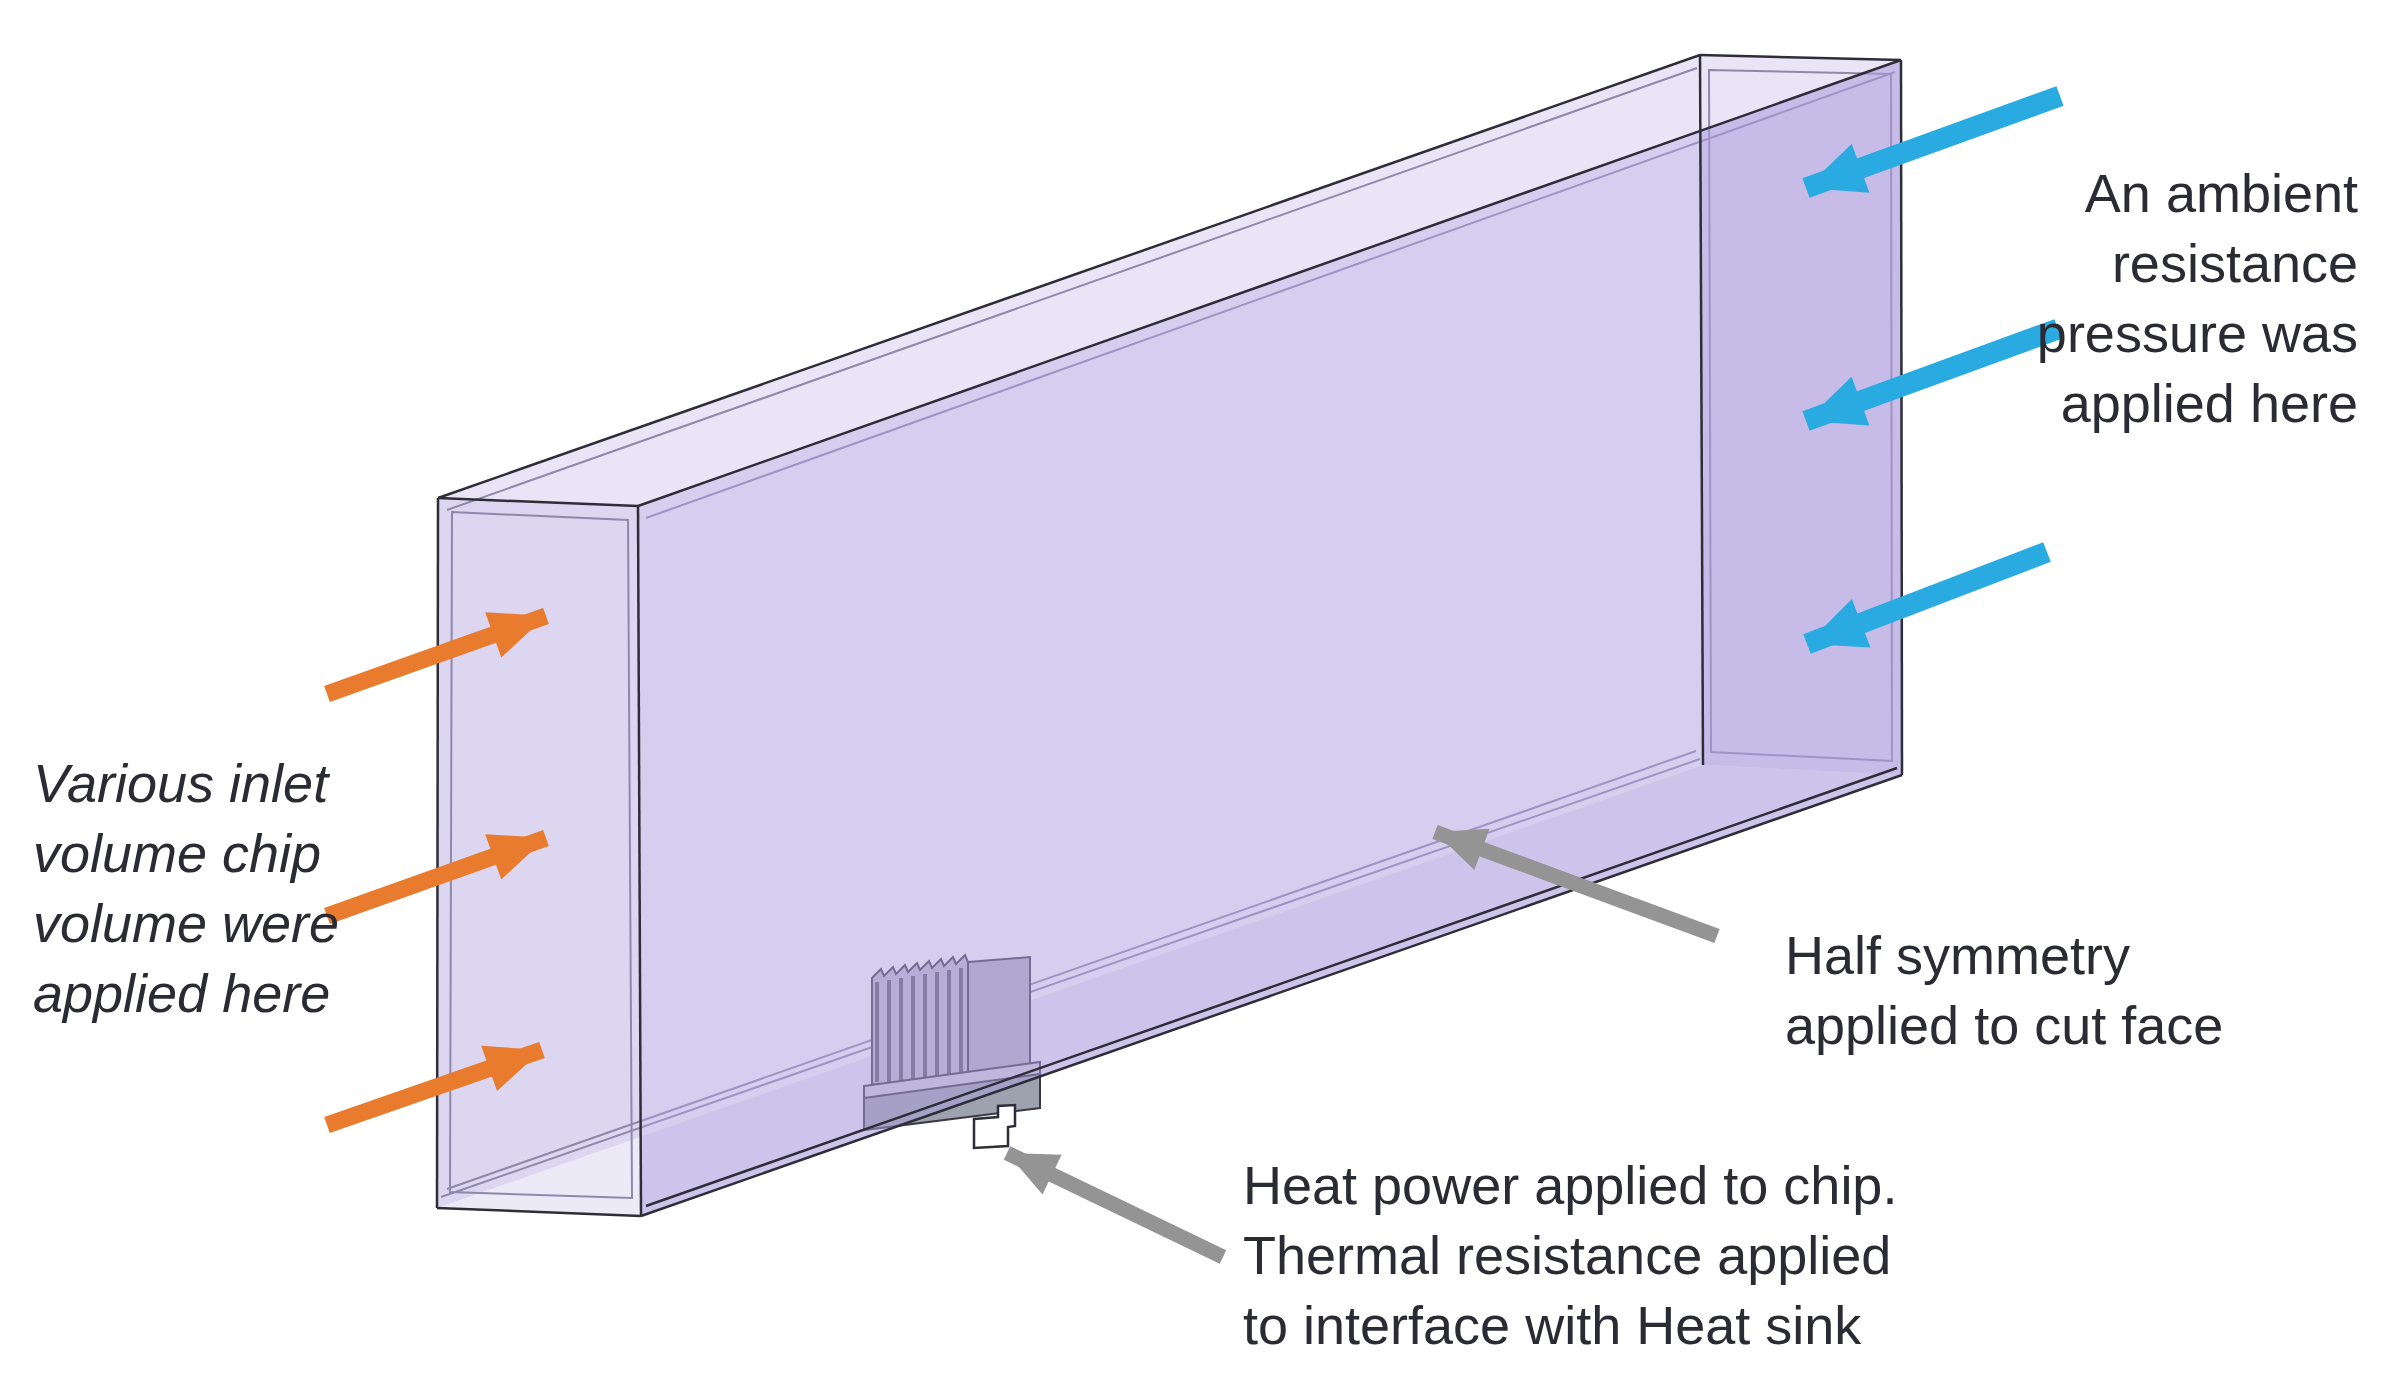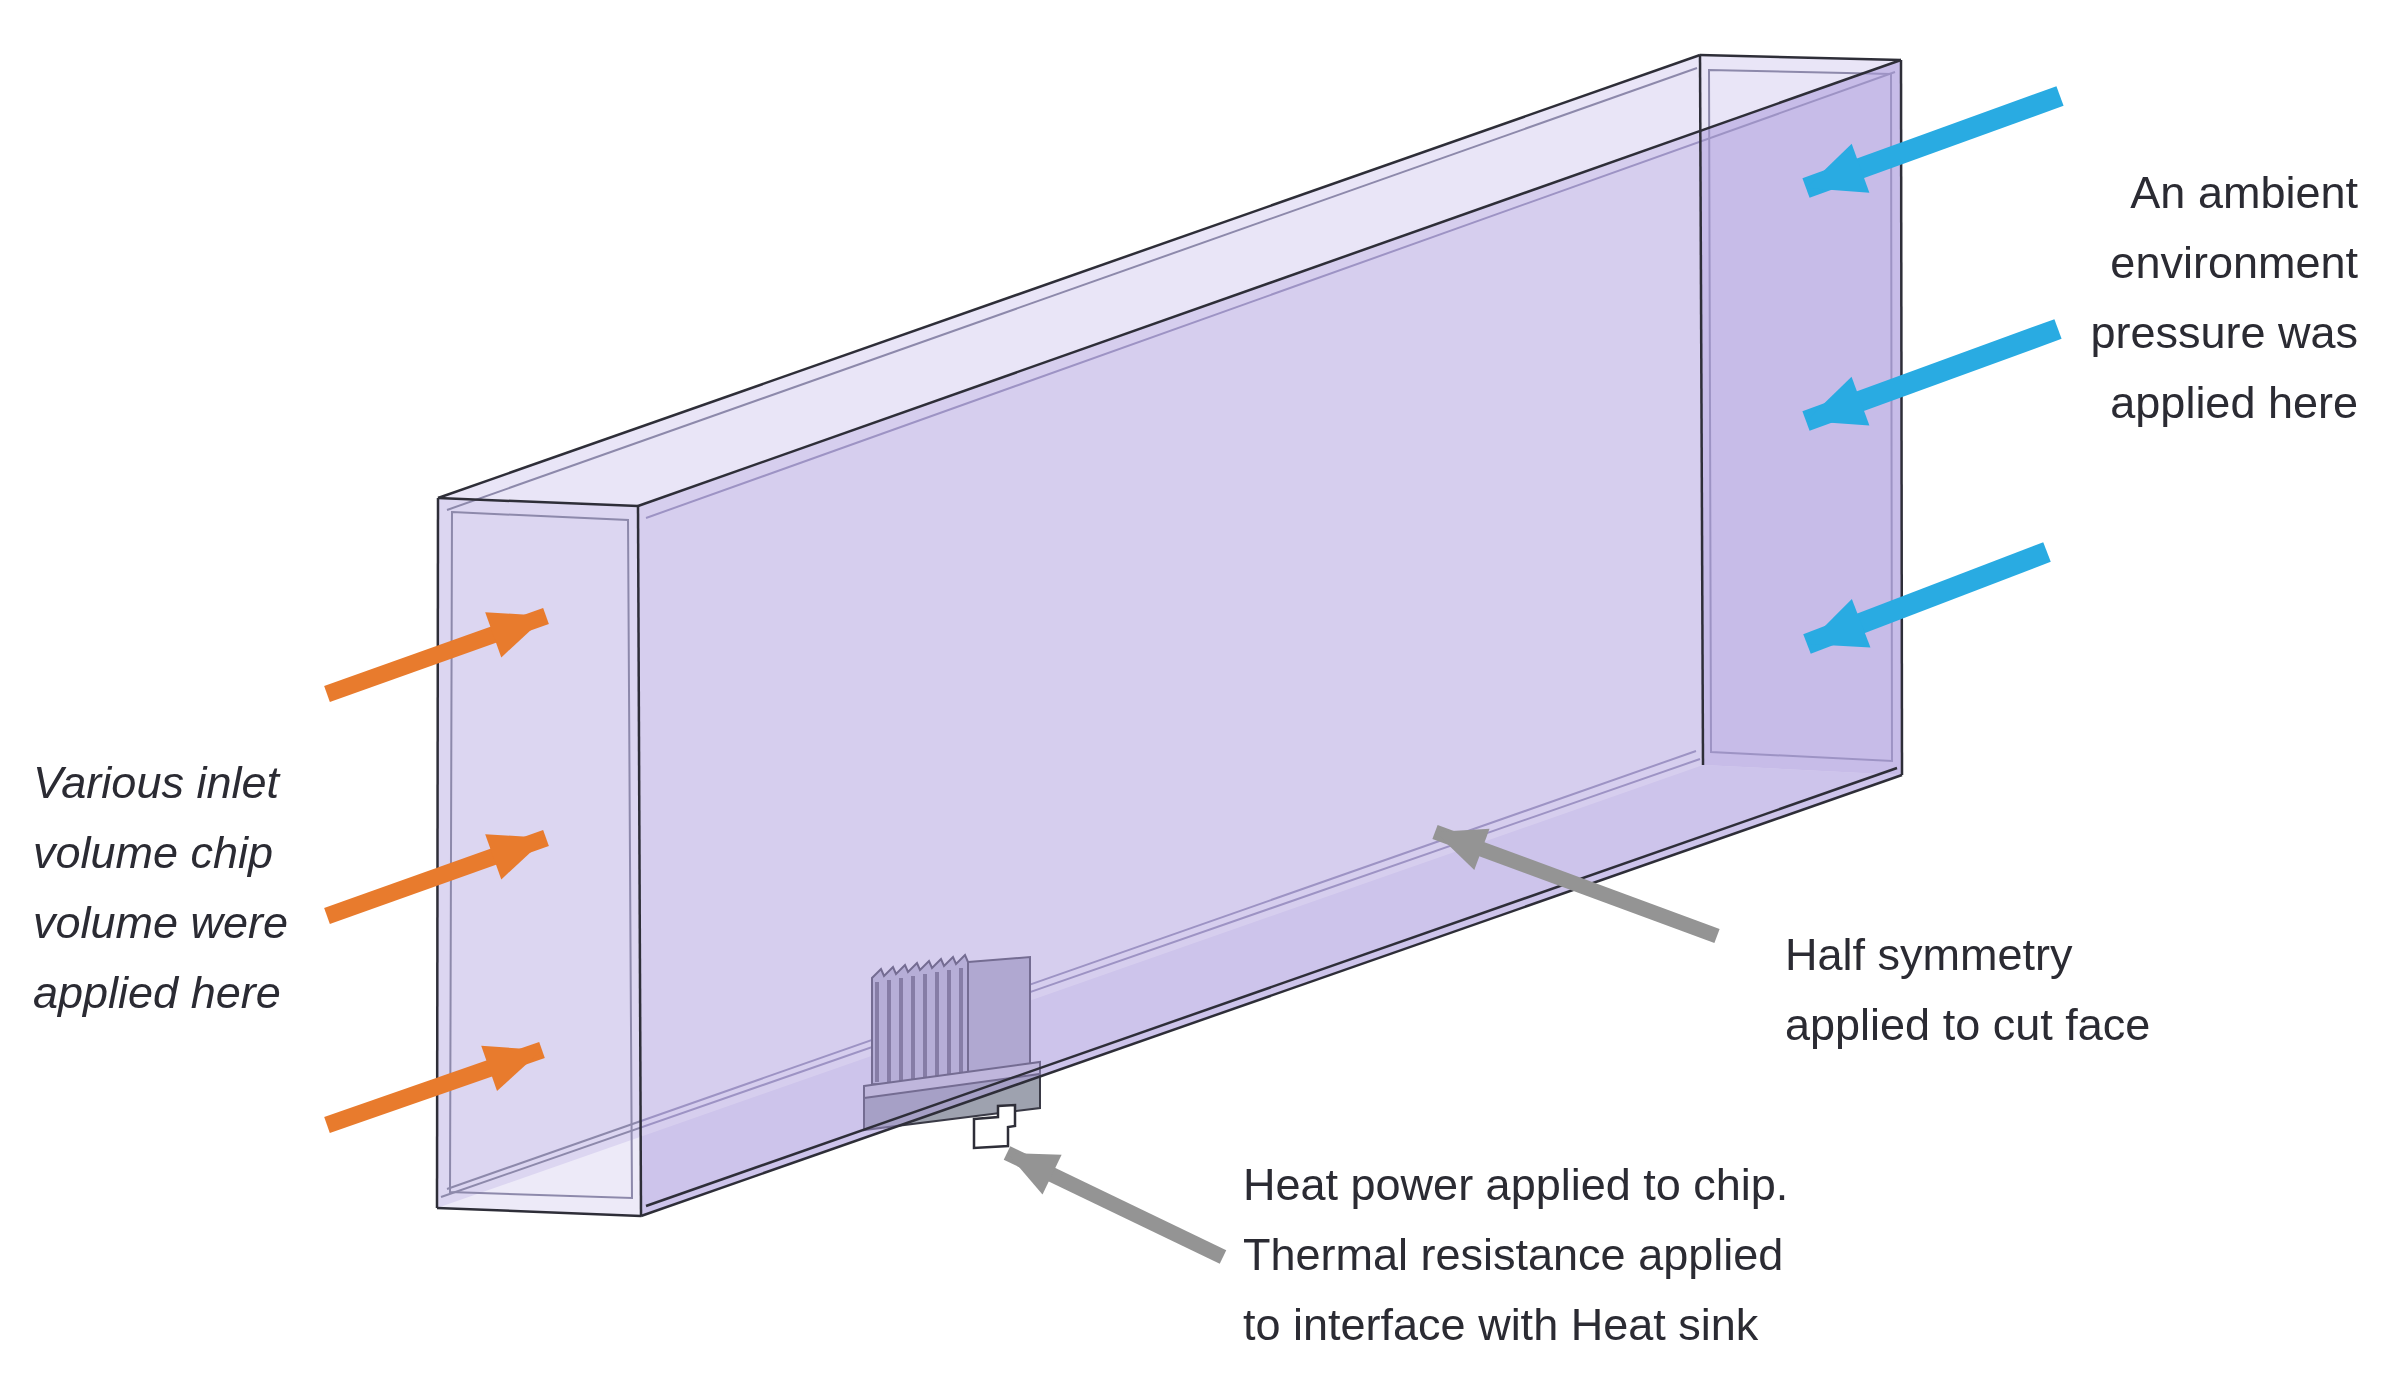--- a/index.html
+++ b/index.html
@@ -11,21 +11,21 @@
   .canvas {
     position: relative;
     width: 2403px; height: 1386px;
   }
   .scene {
     position: absolute; inset: 0;
     width: 100%; height: 100%;
   }
   .label {
     position: absolute;
-    font-size: 45px;
+    font-size: 54px;
     line-height: 70px;
     font-weight: 400;
     white-space: nowrap;
   }
   .label-inlet    { left: 33px;   top: 748px;  text-align: left;  }
   .label-ambient  { left: 2026px; top: 158px;  width: 332px; text-align: right; }
   .label-symmetry { left: 1785px; top: 920px;  text-align: left;  }
   .label-chip     { left: 1243px; top: 1150px; text-align: left;  }
 </style>
 </head>
@@ -116,21 +116,21 @@
 
   <div class="label label-inlet" style="color: rgb(43, 43, 51); font-style: italic;">
     <div>Various inlet</div>
     <div>volume chip</div>
     <div>volume were</div>
     <div>applied here</div>
   </div>
 
   <div class="label label-ambient" style="color: rgb(43, 43, 51);">
     <div>An ambient</div>
-    <div>environment</div>
+    <div>resistance</div>
     <div>pressure was</div>
     <div>applied here</div>
   </div>
 
   <div class="label label-symmetry" style="color: rgb(43, 43, 51);">
     <div>Half symmetry</div>
     <div>applied to cut face</div>
   </div>
 
   <div class="label label-chip" style="color: rgb(43, 43, 51);">

